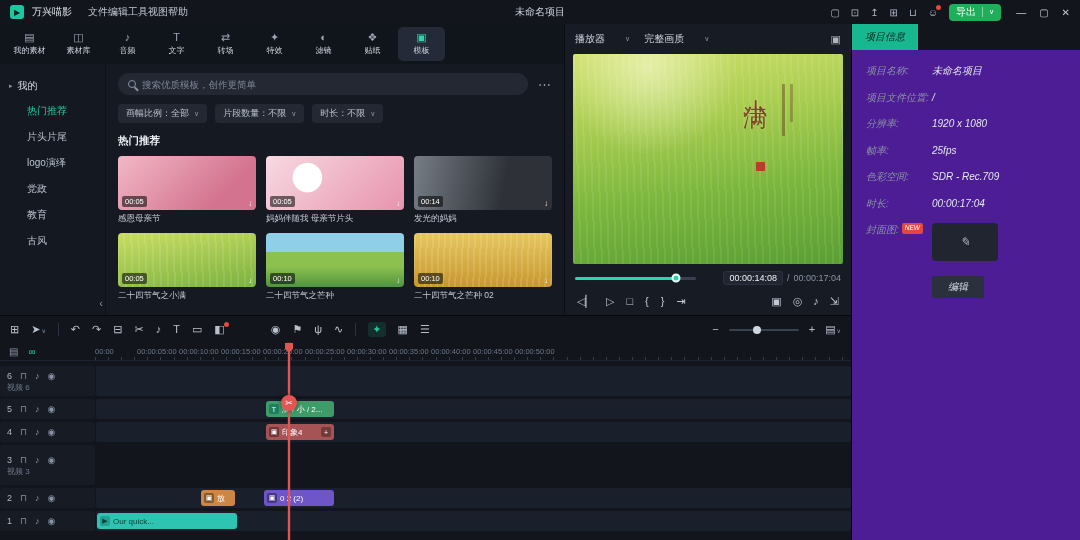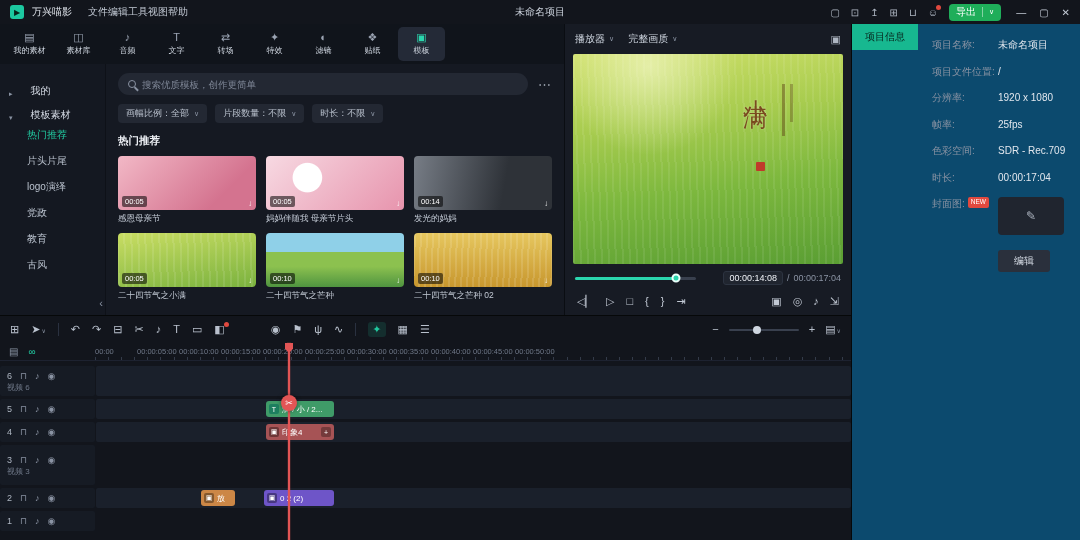--- a/index.html
+++ b/index.html
@@ -29,21 +29,21 @@
   
   .left-panel{width:565px;flex:none;background:#151922;display:flex;flex-direction:column;border-right:1px solid #0a0d12;}
   .media-tabs{height:40px;flex:none;background:#10141b;display:flex;align-items:center;padding:0 6px;gap:2px;}
   .mtab{width:47px;height:34px;border-radius:5px;display:flex;flex-direction:column;align-items:center;justify-content:center;gap:2px;color:#cfd6e0;}
   .mtab .mi{font-size:11px;color:#9aa3b2;line-height:1;}
   .mtab .ml{font-size:8px;white-space:nowrap;}
   .mtab.active{background:#242a37;}
   .mtab.active .mi{color:#2bd6ae;}
   .left-body{flex:1;display:flex;min-height:0;}
   .sidebar{width:106px;flex:none;background:#141821;padding-top:10px;position:relative;border-right:1px solid #0e1118;}
-  .side-row{height:24px;display:flex;align-items:flex-end;gap:18px;padding:0 9px;color:#d6dce6;}
+  .side-row{height:24px;display:flex;align-items:center;gap:5px;padding:0 9px;color:#d6dce6;}
   .side-row .chev{font-size:7px;color:#8a93a3;}
   .side-item{height:26px;display:flex;align-items:center;padding-left:27px;color:#b9c1cd;}
   .side-item.active{color:#21c89f;}
   .collapse{position:absolute;bottom:6px;right:2px;color:#8a93a3;font-size:11px;}
   .browser{flex:1;padding:9px 12px 0 12px;display:flex;flex-direction:column;min-width:0;}
   .search-row{display:flex;align-items:center;gap:10px;}
   .search-box{flex:1;height:22px;background:#232833;border-radius:12px;display:flex;align-items:center;padding:0 10px;gap:6px;}
   .mag{width:8px;height:8px;border:1.5px solid #8a93a3;border-radius:50%;position:relative;flex:none;}
   .mag::after{content:'';position:absolute;width:5px;height:1.5px;background:#8a93a3;transform:rotate(45deg);right:-4px;bottom:-2px;}
   .search-box input{flex:1;background:transparent;border:none;outline:none;color:#dfe4ec;font-size:9.5px;font-family:"Liberation Sans",sans-serif;}
@@ -62,21 +62,21 @@
   .t4{background:repeating-linear-gradient(88deg,rgba(255,255,255,.10) 0 2px,transparent 2px 7px),linear-gradient(170deg,#c9dd63,#7ab23e);}
   .t5{background:linear-gradient(180deg,#8fd0e8 0 35%,#8cc14f 35% 62%,#4f9440);}
   .t6{background:repeating-linear-gradient(92deg,rgba(255,255,255,.12) 0 2px,transparent 2px 6px),linear-gradient(180deg,#e6c75f,#c8972e);}
   .dur{position:absolute;left:4px;bottom:3px;font-size:7.5px;background:rgba(0,0,0,.55);color:#fff;padding:0 3px;border-radius:2px;line-height:1.5;}
   .dl{position:absolute;right:4px;bottom:2px;font-size:8px;color:#fff;opacity:.9;}
   .cap{margin-top:3px;font-size:8.5px;color:#c2c9d4;white-space:nowrap;overflow:hidden;text-overflow:ellipsis;}
 
   
   .player{flex:1;background:#171b24;display:flex;flex-direction:column;min-width:0;}
   .pl-header{height:30px;flex:none;display:flex;align-items:center;padding:0 10px;gap:14px;color:#cfd6e0;}
-  .dd{display:flex;align-items:center;gap:4px;}
+  .dd{display:flex;align-items:center;gap:20px;}
   .dd .caret{font-size:7px;color:#8a93a3;}
   .pl-header .pic{margin-left:auto;color:#aeb6c2;font-size:11px;}
   .preview{flex:1;margin:0 8px;border-radius:2px;position:relative;overflow:hidden;
     background:
       radial-gradient(circle at 28% 6%,rgba(255,255,225,.55),transparent 32%),
       repeating-linear-gradient(88deg,rgba(255,255,255,.08) 0 2px,transparent 2px 7px),
       linear-gradient(172deg,#cfe06a 0%,#a8cc4f 32%,#7db83e 62%,#5a9e33 100%);}
   .pv-title{position:absolute;top:26px;right:72px;writing-mode:vertical-rl;font-family:"Liberation Serif",serif;font-size:24px;color:#7a4a1e;letter-spacing:6px;text-shadow:0 0 2px rgba(255,255,255,.4);}
   .pv-seal{position:absolute;top:108px;right:78px;width:9px;height:9px;background:#c03a2b;border-radius:1px;}
   .pv-sub{position:absolute;top:30px;right:58px;width:3px;height:52px;background:rgba(90,60,20,.45);}
@@ -86,21 +86,21 @@
   .fill{position:absolute;left:0;top:0;bottom:0;width:83%;background:#2bd6ae;border-radius:2px;}
   .knob{position:absolute;left:83%;top:50%;transform:translate(-50%,-50%);width:9px;height:9px;background:#2bd6ae;border:2px solid #eafffa;border-radius:50%;}
   .time{display:flex;align-items:center;gap:4px;font-size:9px;}
   .time .cur{color:#eef1f6;background:#20252f;border:1px solid #2c3340;border-radius:3px;padding:1px 5px;}
   .time .tot{color:#8a93a3;}
   .controls{height:28px;flex:none;display:flex;align-items:center;padding:0 12px;gap:12px;color:#c2c9d4;font-size:11px;}
   .controls .rgt{margin-left:auto;display:flex;gap:11px;}
   .ci{line-height:1;}
 
   
-  .right-panel{flex:1;background:#0c4a6e;display:flex;flex-direction:row;min-width:0;}
+  .right-panel{flex:1;background:#4c1d95;display:flex;flex-direction:column;min-width:0;font-style:italic;}
   .pi-tabs{height:26px;flex:none;background:#12151c;display:flex;}
   .pi-tab{background:#17b890;color:#07251c;font-size:10px;padding:0 13px;display:flex;align-items:center;}
   .pi-body{padding:14px 14px 0 14px;}
   .pi-row{display:flex;margin-bottom:13px;}
   .pi-label{width:66px;flex:none;color:#8a93a3;line-height:1.35;}
   .pi-value{flex:1;color:#e2e7ee;line-height:1.35;}
   .new-badge{display:inline-block;background:#e0493f;color:#fff;font-size:6.5px;padding:1px 3px;border-radius:2px;margin-left:3px;vertical-align:top;}
   .cover-box{width:66px;height:38px;background:#20252f;border-radius:4px;display:flex;align-items:center;justify-content:center;color:#aeb6c2;font-size:12px;}
   .edit-btn{display:inline-block;background:#2a303c;color:#d6dce6;border-radius:3px;padding:4px 16px;margin-top:2px;}
 
@@ -224,24 +224,20 @@
               <span class="ml">模板</span>
             </div>
           </div>
 
           <div class="left-body">
             <aside class="sidebar">
               <div class="side-row">
                 <span class="chev">▸</span>
                 <span>我的</span>
               </div>
-              <div class="side-row">
-                <span class="chev">▾</span>
-                <span>模板素材</span>
-              </div>
               <div class="side-item active">
                   <span>热门推荐</span>
                 </div>
               <div class="side-item">
                   <span>片头片尾</span>
                 </div>
               <div class="side-item">
                   <span>logo演绎</span>
                 </div>
               <div class="side-item">
@@ -490,20 +486,26 @@
               </div>
             </div>
           </div>
           <div class="track r6">
             <div class="t-head">
               <span class="t-num">1</span>
               <span>⊓</span>
               <span>♪</span>
               <span>◉</span>
             </div>
+            <div class="t-lane">
+              <div class="clip c-teal">
+                <span class="cbadge">▶</span>
+                <span class="ctext">Our quick...</span>
+              </div>
+            </div>
           </div>
         </div>
 
         <div class="playhead">
           <div class="ph-handle"></div>
           <div class="ph-cut">
               <span>✂</span>
             </div>
         </div>
       </section>

